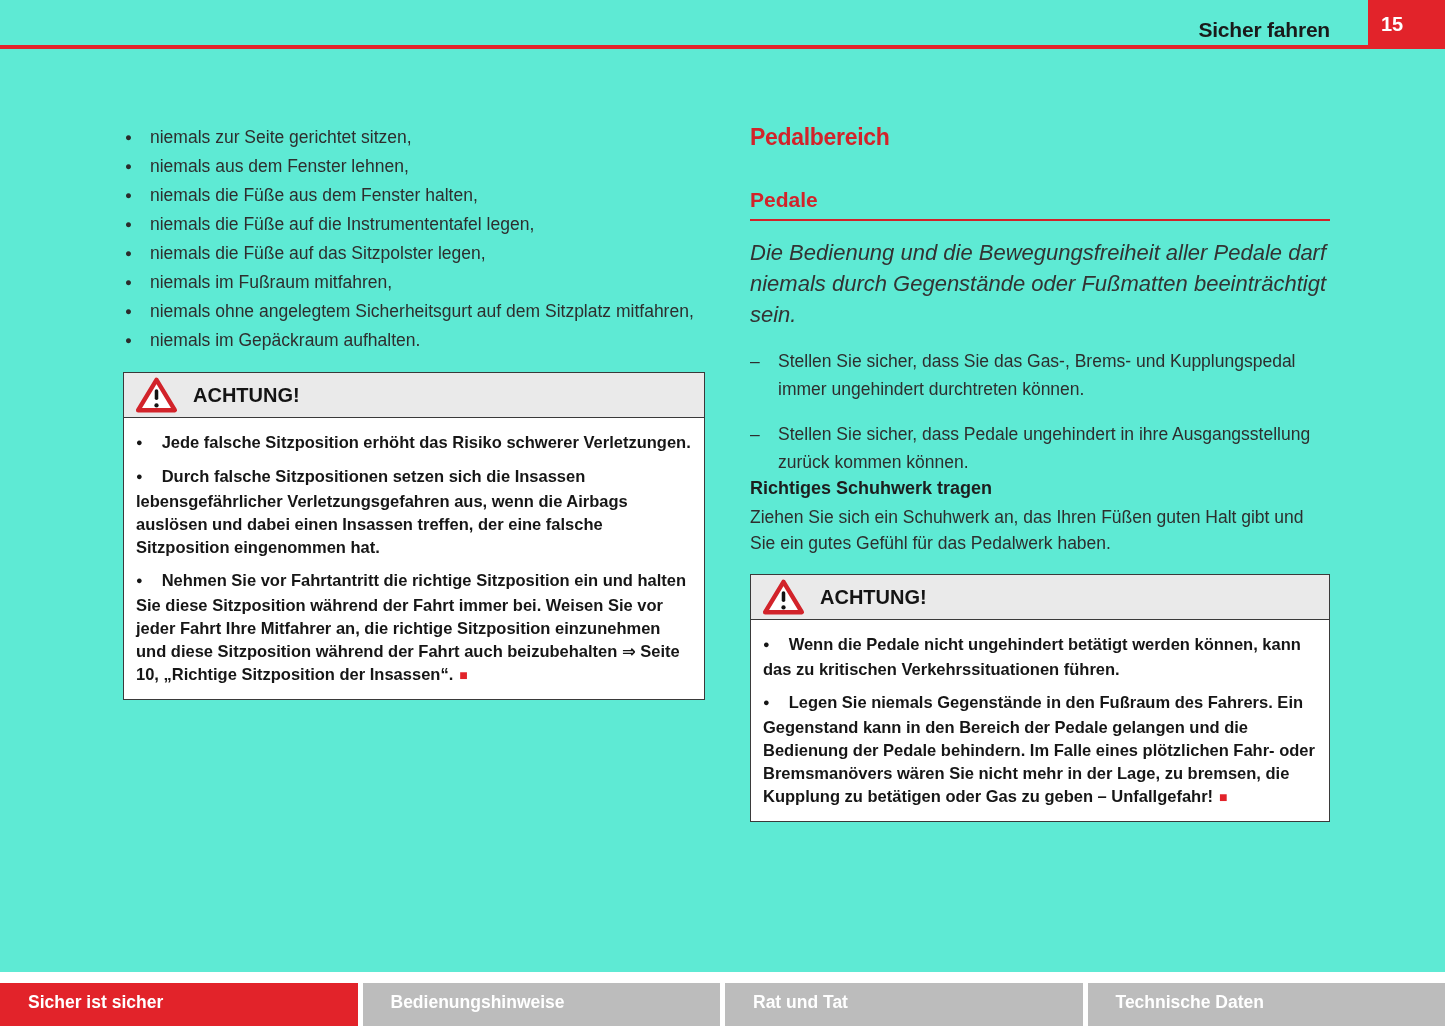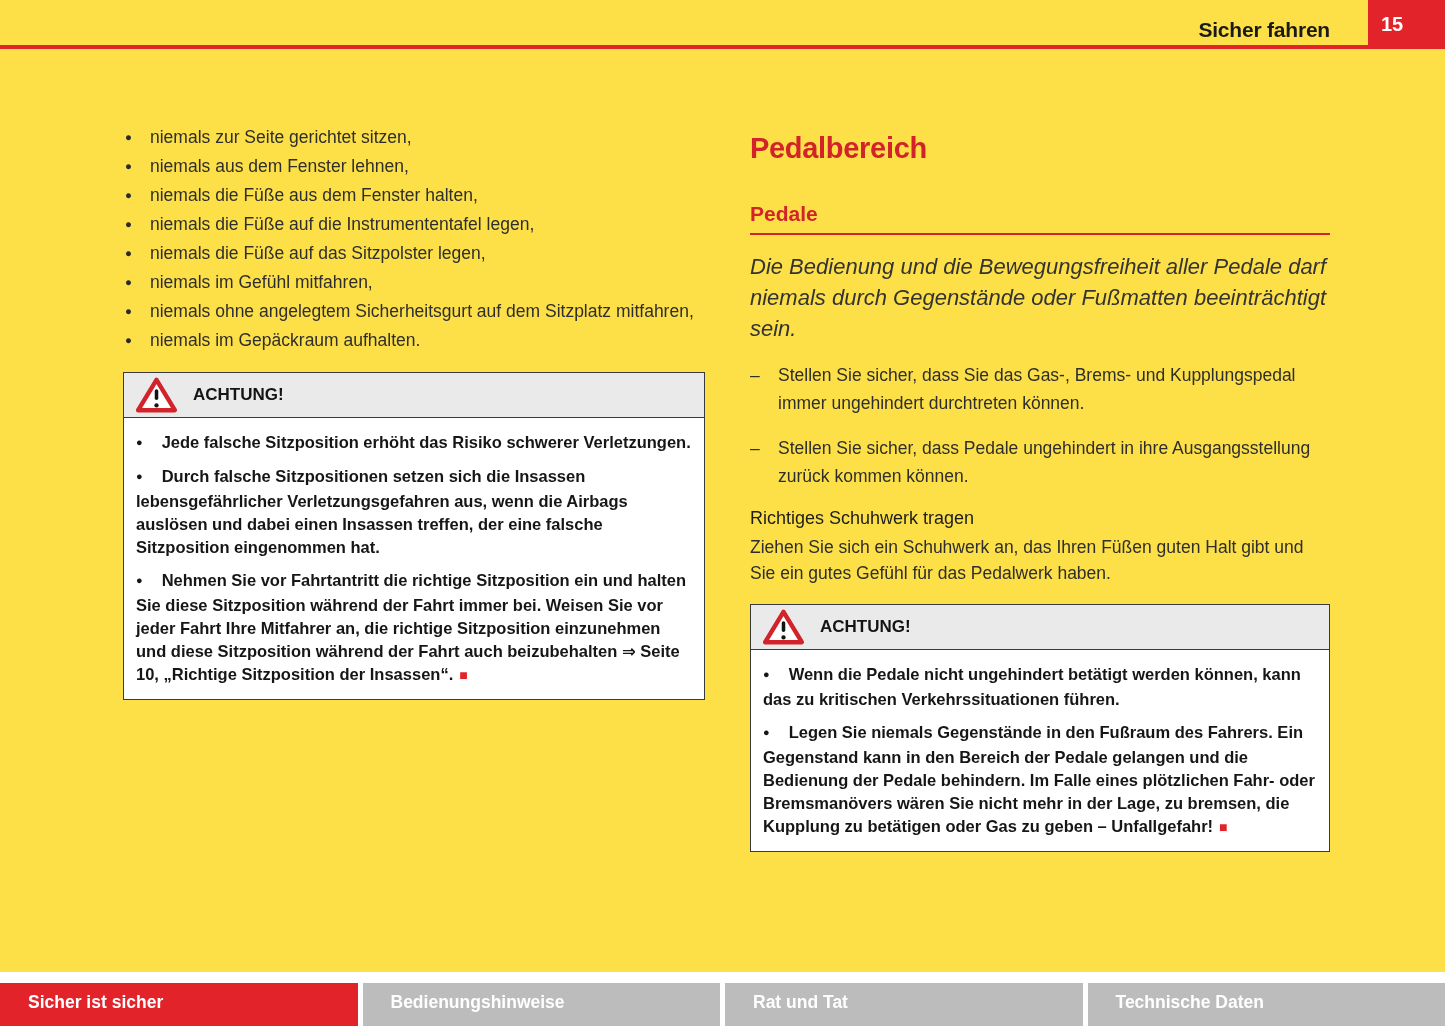--- a/index.html
+++ b/index.html
@@ -3,21 +3,21 @@
 <meta charset="utf-8">
 <style>
   * { margin: 0; padding: 0; box-sizing: border-box; }
   html, body { background: #ffffff; }
   body {
     font-family: "Liberation Sans", "DejaVu Sans", sans-serif;
     width: 1445px; height: 1026px;
     position: relative; overflow: hidden;
     color: #2e2e2e;
   }
-  .page { position: absolute; inset: 0; background: #fde047; }
+  .page { position: absolute; inset: 0; background: #5eead4; }
 
   
   .header-rule {
     position: absolute; left: 0; top: 45px; width: 100%; height: 4px;
     background: #e2232a;
   }
   .header-title {
     position: absolute; top: 18px; right: 115px;
     font-size: 21px; font-weight: 700; color: #1a1a1a;
     letter-spacing: -0.2px;
@@ -51,37 +51,37 @@
     background: #ffffff;
     width: 100%;
   }
   .warning-head {
     background: #eaeaea;
     border-bottom: 1.5px solid #3a3a3a;
     display: flex; align-items: center; gap: 15px;
     padding: 5px 12px 5px 11px;
     height: 45px;
   }
-  .warning-title { font-size: 17px; font-weight: 700; color: #141414; }
+  .warning-title { font-size: 20px; font-weight: 700; color: #141414; }
   .warning-body { padding: 4px 13px 12px 12px; background: #fff; }
   .warn-item {
     margin-top: 9px;
     font-size: 16.5px; font-weight: 700; line-height: 23px; color: #161616;
   }
   .warn-item::before {
     content: "●";
     font-size: 11px; margin-right: 19px; color: #161616;
     position: relative; top: -2px;
   }
   .end-square { color: #e2232a; font-size: 14px; margin-left: 6px; }
 
   
   .doc-title {
-    font-size: 29px; font-weight: 700; color: #d2232a;
-    letter-spacing: -0.3px; margin-top: 12px;
+    font-size: 23px; font-weight: 700; color: #d2232a;
+    letter-spacing: -0.3px; margin-top: 4px;
   }
   .doc-subtitle {
     margin-top: 37px;
     font-size: 21px; font-weight: 700; color: #d2232a;
     border-bottom: 2.5px solid #d2232a;
     padding-bottom: 7px;
   }
   .lead-italic {
     margin-top: 16px;
     font-style: italic; font-size: 22px; line-height: 31px; color: #333;
@@ -89,22 +89,21 @@
   .dash-item {
     display: flex; margin-top: 17px;
     font-size: 17.5px; line-height: 28px; color: #2e2e2e;
   }
   .dash-item .dash { flex: 0 0 28px; }
   .body-par {
     margin-top: 15px;
     font-size: 17.5px; line-height: 26px; color: #2e2e2e;
   }
   .sub-heading {
-    margin-top: 16px;
-    font-size: 18px; font-weight: 400; color: #1d1d1d; line-height: 24px;
+    font-size: 18px; font-weight: 700; color: #1d1d1d; line-height: 24px;
   }
   .sub-heading + .body-par { margin-top: 4px; }
   .col-left .warning-box  { margin-top: 17px; }
   .col-right .warning-box { margin-top: 18px; }
 
   
   .footer {
     position: absolute; left: 0; right: 0; bottom: 0; height: 54px;
     display: flex; gap: 5px; background: #ffffff;
   }
@@ -131,21 +130,21 @@
     <span>15</span>
   </div>
 
   <div class="col-left">
     <ul class="bullet-list">
       <li>niemals zur Seite gerichtet sitzen,</li>
       <li>niemals aus dem Fenster lehnen,</li>
       <li>niemals die Füße aus dem Fenster halten,</li>
       <li>niemals die Füße auf die Instrumententafel legen,</li>
       <li>niemals die Füße auf das Sitzpolster legen,</li>
-      <li>niemals im Gefühl mitfahren,</li>
+      <li>niemals im Fußraum mitfahren,</li>
       <li>niemals ohne angelegtem Sicherheitsgurt auf dem Sitzplatz mitfahren,</li>
       <li>niemals im Gepäckraum aufhalten.</li>
     </ul>
 
     <div class="warning-box">
       <div class="warning-head">
         <span class="warning-icon">
           <svg viewBox="0 0 68 60" width="43" height="38" aria-hidden="true">
             <path d="M34 6 L63 54 L5 54 Z" fill="#ffffff" stroke="#d2232a" stroke-width="7" stroke-linejoin="round"></path>
             <rect x="31.2" y="21" width="5.6" height="17" rx="2.8" fill="#141414"></rect>

